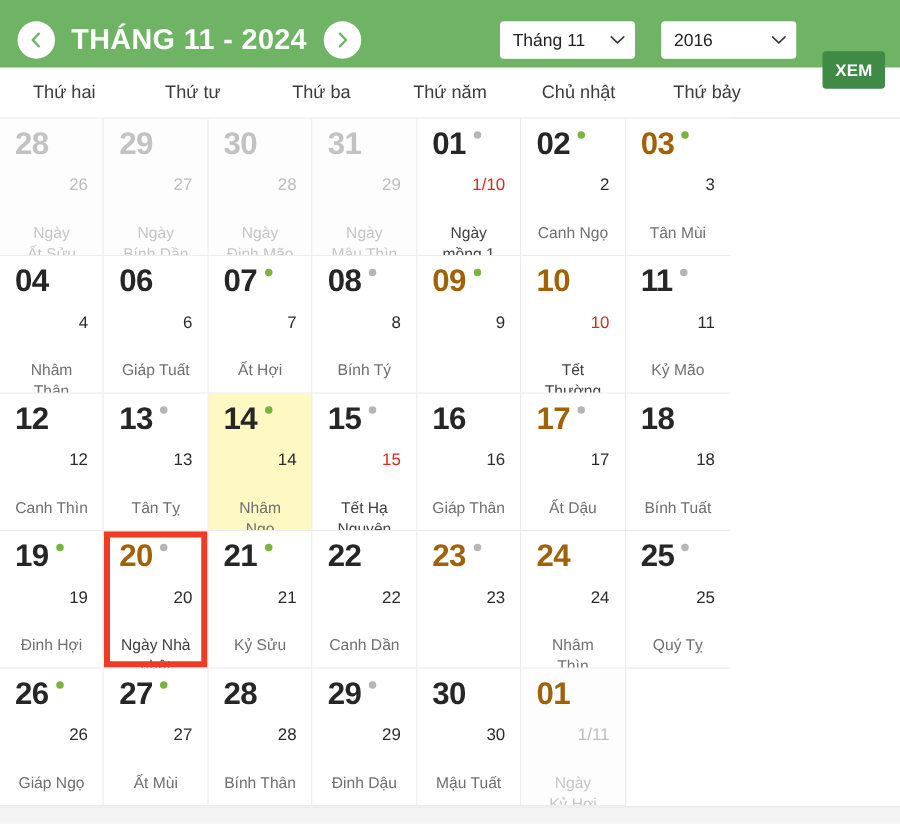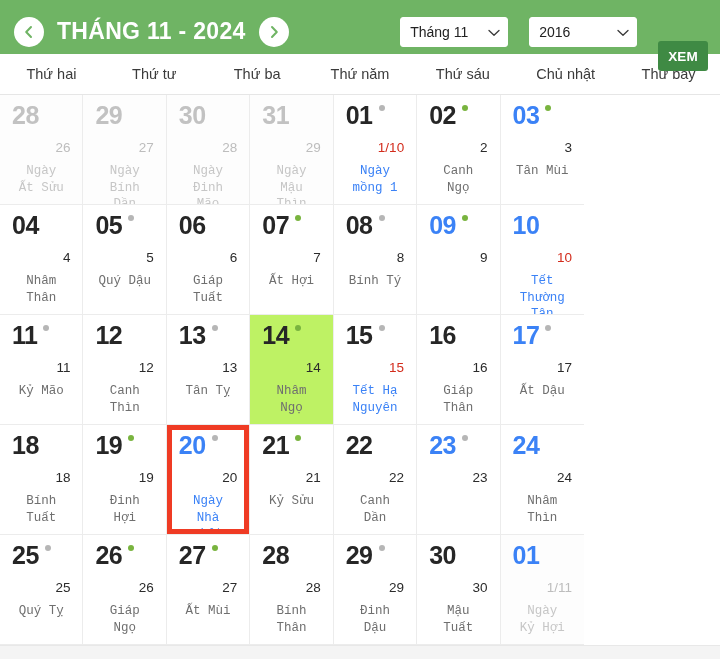--- a/index.html
+++ b/index.html
@@ -131,21 +131,21 @@
     position: relative;
     border-right: 1px solid #ececec;
     border-bottom: 1px solid #ececec;
     background: #ffffff;
     padding: 8px 12px 6px 12px;
     overflow: hidden;
   }
   .cell:nth-child(7n) { border-right: none; }
 
   .cell.muted { background: #fdfdfd; }
-  .cell.today { background: #bef264; }
+  .cell.today { background: #fef9c3; }
 
   
   .cell.selected::after {
     content: "";
     position: absolute;
     left: 0; top: 0; right: 0; bottom: 0;
     border: 5px solid #EF3B24;
     pointer-events: none;
     z-index: 5;
   }
@@ -156,21 +156,21 @@
     align-items: flex-start;
     height: 30px;
   }
   .solar {
     font-size: 25px;
     font-weight: bold;
     color: #262626;
     line-height: 1;
     letter-spacing: -0.5px;
   }
-  .solar.red   { color: #3b82f6; text-align: right; }
+  .solar.red   { color: #a16207; text-align: right; }
   .solar.gray  { color: #c2c2c2; }
 
   .dot {
     width: 6px;
     height: 6px;
     border-radius: 50%;
     margin-left: 6px;
     margin-top: 2px;
     flex: 0 0 auto;
   }
@@ -189,25 +189,24 @@
   }
   .lunar.red  { color: #D32C1C; }
   .lunar.gray { color: #bdbdbd; }
 
   
   .note {
     text-align: center;
     font-size: 12.5px;
     color: #6f6f6f;
     line-height: 1.33;
-    margin-top: 5px;
+    margin-top: 20px;
     white-space: pre-line;
-    font-family: Liberation Mono, monospace;
-  }
-  .note.red  { color: #3b82f6; }
+  }
+  .note.red  { color: #404040; }
   .note.gray { color: #c6c6c6; }
 
   
   .footer-strip {
     width: 720px;
     height: 14px;
     background: #f4f4f4;
     border-top: 1px solid #e8e8e8;
   }
 </style>
@@ -256,21 +255,20 @@
 
     <button class="btn-xem">XEM</button>
   </div>
 </div>
 
 <div class="weekdays">
   <div class="weekday">Thứ hai</div>
   <div class="weekday">Thứ tư</div>
   <div class="weekday">Thứ ba</div>
   <div class="weekday">Thứ năm</div>
-  <div class="weekday">Thứ sáu</div>
   <div class="weekday">Chủ nhật</div>
   <div class="weekday">Thứ bảy</div>
 </div>
 
 <div class="grid" id="day-grid">
     <div class="cell muted">
       <div class="solar-row">
         <span class="solar gray">28</span>
         <span class="dot none"></span>
       </div>
@@ -332,28 +330,20 @@
     <div class="cell">
       <div class="solar-row">
         <span class="solar ">04</span>
         <span class="dot none"></span>
       </div>
       <div class="lunar ">4</div>
       <div class="note ">Nhâm Thân</div>
     </div>
     <div class="cell">
       <div class="solar-row">
-        <span class="solar ">05</span>
-        <span class="dot gray"></span>
-      </div>
-      <div class="lunar ">5</div>
-      <div class="note ">Quý Dậu</div>
-    </div>
-    <div class="cell">
-      <div class="solar-row">
         <span class="solar ">06</span>
         <span class="dot none"></span>
       </div>
       <div class="lunar ">6</div>
       <div class="note ">Giáp Tuất</div>
     </div>
     <div class="cell">
       <div class="solar-row">
         <span class="solar ">07</span>
         <span class="dot green"></span>

